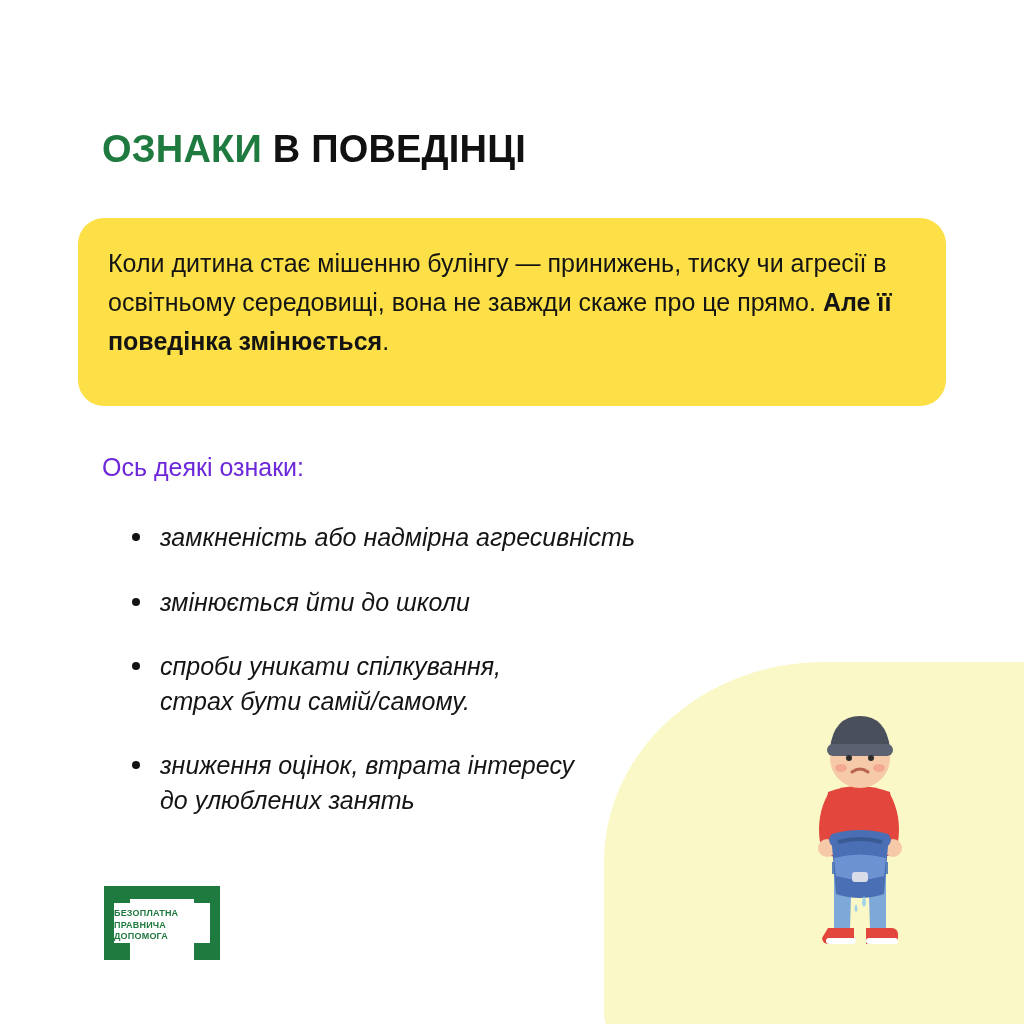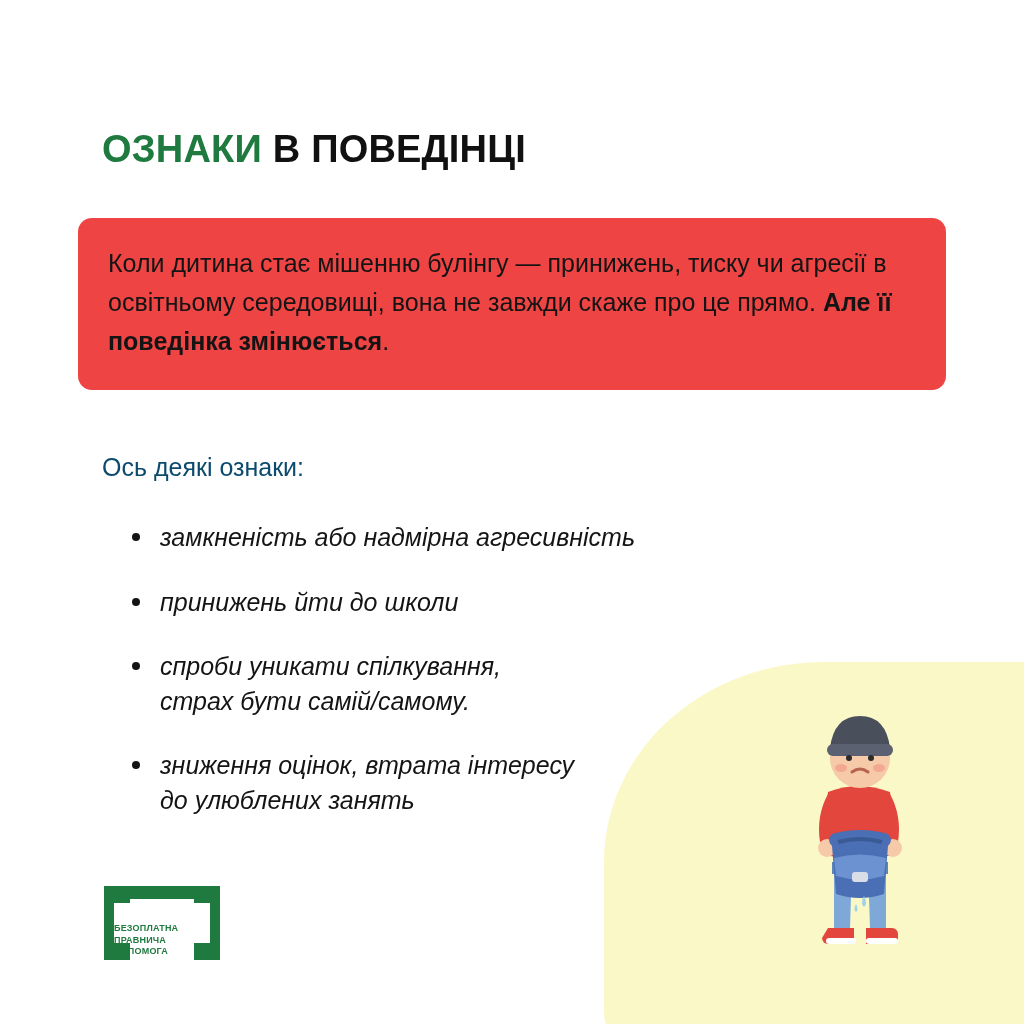--- a/index.html
+++ b/index.html
@@ -45,40 +45,40 @@
     white-space: nowrap;
   }
   .title .green { color: #1f7a3f; }
 
   
   .callout {
     position: absolute;
     left: 78px;
     top: 190px;
     width: 868px;
-    background: #ef4444;
-    border-radius: 14px;
-    padding: 26px 30px 30px 30px;
+    background: #fde047;
+    border-radius: 26px;
+    padding: 26px 30px 46px 30px;
     z-index: 3;
   }
   .callout p {
     font-size: 25px;
     line-height: 1.55;
     color: #141414;
     font-weight: 400;
   }
   .callout b { font-weight: bold; }
 
   
   .intro {
     position: absolute;
     left: 102px;
     top: 425px;
     font-size: 25px;
-    color: #0c4a6e;
+    color: #6d28d9;
     z-index: 3;
   }
 
   
   .bullets {
     position: absolute;
     left: 126px;
     top: 492px;
     width: 720px;
     z-index: 3;
@@ -136,21 +136,21 @@
     position: absolute;
     left: 0;
     top: 0;
     width: 116px;
     height: 13px;
     background: #1f7a3f;
   }
   .logo .logo-text {
     position: absolute;
     left: 10px;
-    top: 37px;
+    top: 22px;
     width: 96px;
     font-size: 9px;
     line-height: 1.28;
     font-weight: bold;
     color: #1f7a3f;
     letter-spacing: 0.2px;
     white-space: pre-line;
   }
 
   
@@ -173,21 +173,21 @@
   <h1 class="title"><span class="green">ОЗНАКИ</span><span> В ПОВЕДІНЦІ</span></h1>
 
   <div class="callout">
     <p><span>Коли дитина стає мішенню булінгу — принижень, тиску чи агресії в освітньому середовищі, вона не завжди скаже про це прямо. </span><b>Але її поведінка змінюється</b><span>.</span></p>
   </div>
 
   <div class="intro">Ось деякі ознаки:</div>
 
   <ul class="bullets">
     <li>замкненість або надмірна агресивність</li>
-    <li>принижень йти до школи</li>
+    <li>змінюється йти до школи</li>
     <li>спроби уникати спілкування,
 страх бути самій/самому.</li>
     <li>зниження оцінок, втрата інтересу
 до улюблених занять</li>
   </ul>
 
   <div class="logo">
     <div class="bar"></div>
     <div class="bracket left"></div>
     <div class="bracket right"></div>

